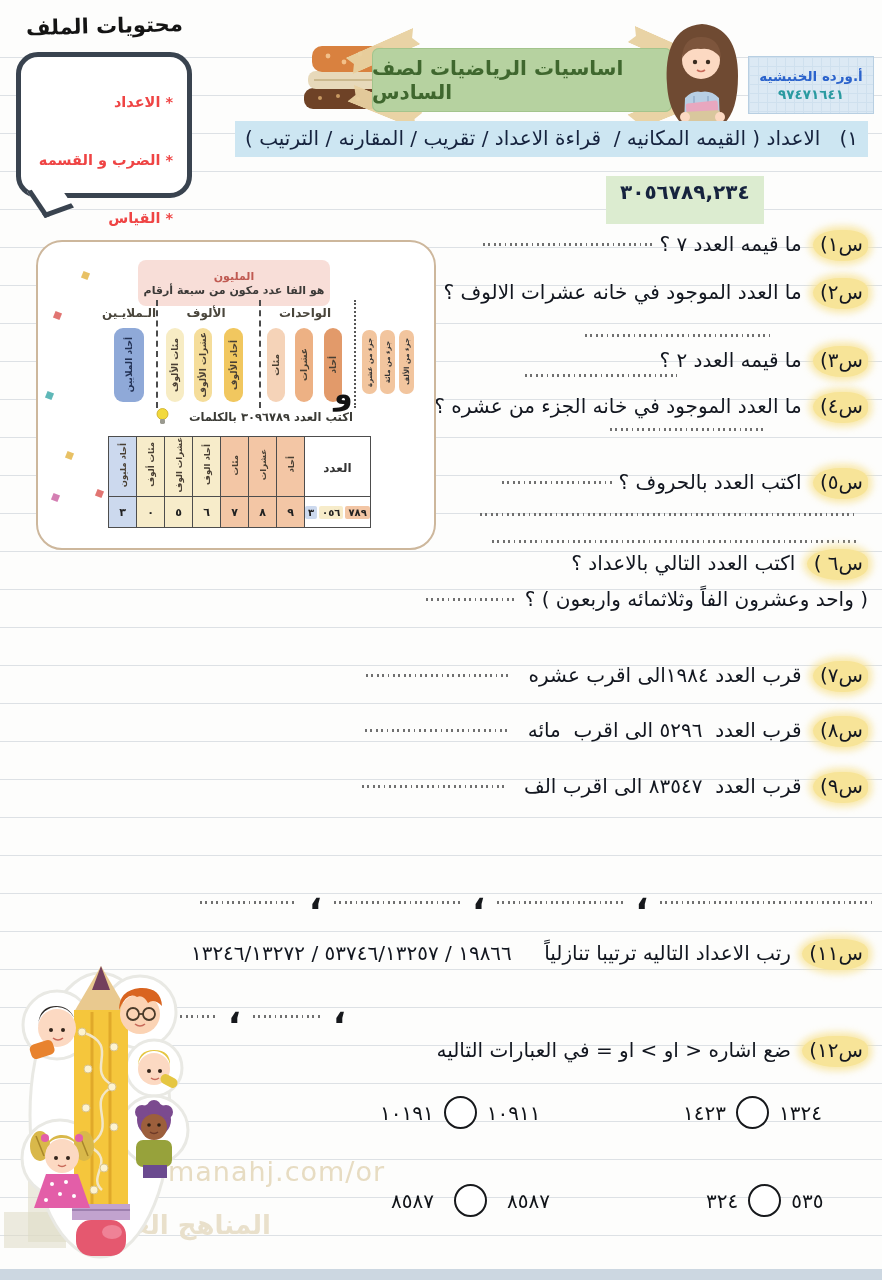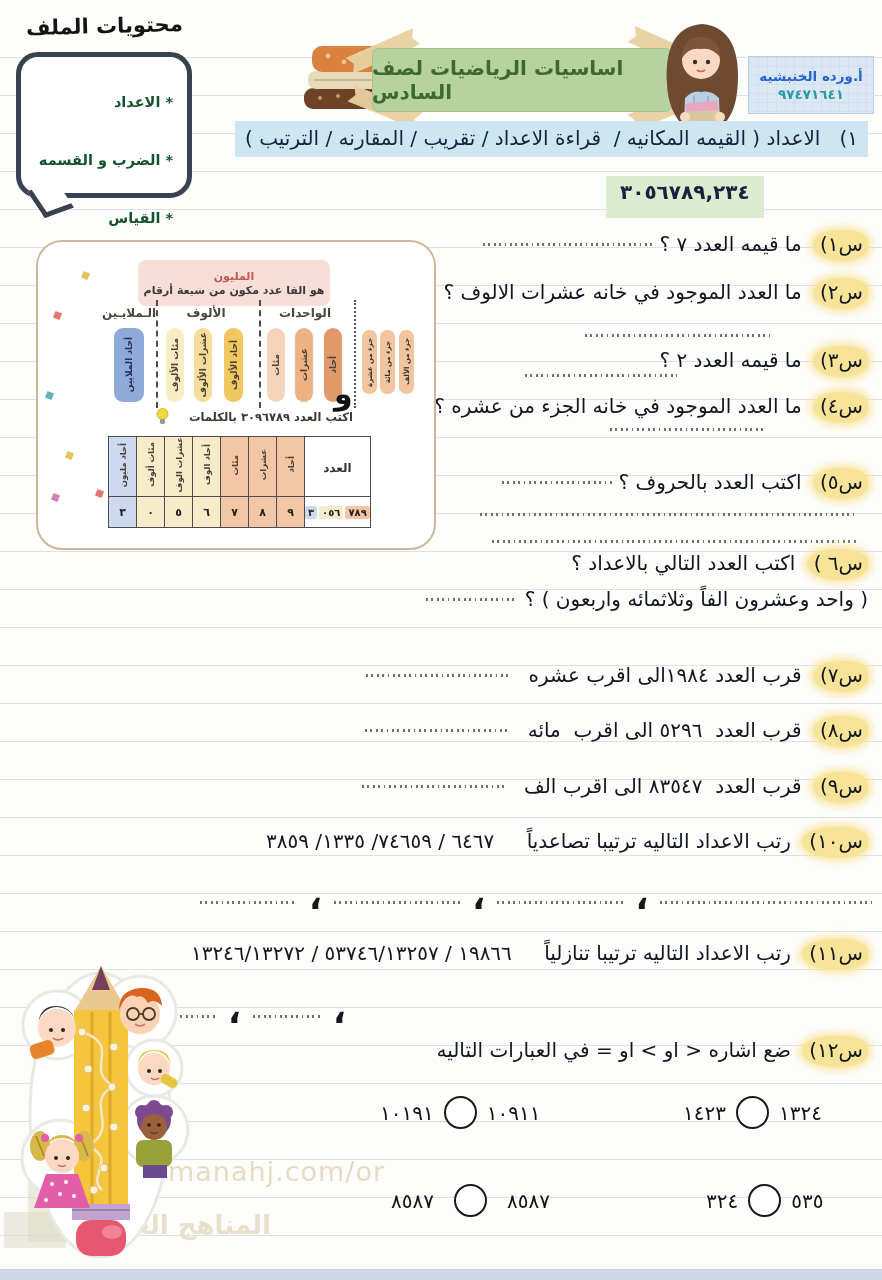--- a/index.html
+++ b/index.html
@@ -9,41 +9,41 @@
          background:repeating-linear-gradient(to bottom,transparent 0 37px,#dde1e5 37px 38px);}
   .bottom-strip{position:absolute;left:0;right:0;bottom:0;height:11px;background:#ccd7e1;}
 
   
   .bub-title{position:absolute;left:26px;top:14px;font-size:21px;font-weight:800;color:#141414;transform:rotate(-1.5deg);}
   .bubble{position:absolute;left:16px;top:52px;width:176px;height:146px;background:#fff;
           border:5px solid #39434f;border-radius:22px;box-sizing:border-box;}
   .bubble::after{content:"";position:absolute;left:14px;bottom:-22px;width:26px;height:26px;background:#fff;
           border-left:5px solid #39434f;border-bottom:5px solid #39434f;transform:rotate(-20deg) skewX(14deg);}
   .bubble ul{margin:8px 14px;padding:0;list-style:none;direction:rtl;text-align:right;}
-  .bubble li{font-size:14.5px;font-weight:bold;color:#14532d;line-height:26px;white-space:nowrap;margin-top:32px;}
+  .bubble li{font-size:14.5px;font-weight:bold;color:#ef4444;line-height:26px;white-space:nowrap;margin-top:32px;}
 
   
   .tape{position:absolute;width:74px;height:18px;background:#e8d1a0;opacity:.95;
         clip-path:polygon(0 0,100% 0,93% 50%,100% 100%,0 100%,7% 50%);}
   .banner{position:absolute;left:372px;top:48px;width:300px;height:64px;background:#b6d2a0;border-radius:7px;
           display:flex;align-items:center;justify-content:center;box-shadow:inset 0 0 0 1px #a3c48c;}
   .banner span{font-size:20px;font-weight:800;color:#3f672e;}
 
   
   .teacher{position:absolute;left:748px;top:56px;width:124px;height:56px;background:#dce9f4;
            border:1px solid #b8cfe2;display:flex;flex-direction:column;align-items:center;justify-content:center;
            background-image:linear-gradient(#cfe0ee 1px,transparent 1px),linear-gradient(90deg,#cfe0ee 1px,transparent 1px);
            background-size:9px 9px;}
   .teacher .tname{font-size:13.5px;font-weight:800;color:#2b63cc;direction:rtl;}
   .teacher .tphone{font-size:13.5px;font-weight:800;color:#2a9aa0;margin-top:2px;}
 
   
   .heading{position:absolute;right:14px;top:121px;direction:rtl;white-space:nowrap;
            background:#cde6f2;padding:5px 10px 7px;font-size:20px;color:#16233e;}
-  .bignum{position:absolute;left:606px;top:176px;background:#dcecd0;padding:4px 14px 14px;
+  .bignum{position:absolute;left:606px;top:176px;background:#dcecd0;padding:4px 14px 20px;
           font-size:20px;font-weight:800;color:#16233e;}
 
   
   .q{position:absolute;right:14px;direction:rtl;white-space:nowrap;font-size:20px;color:#12161f;}
   .qb{display:inline-block;background:#f7e498;border-radius:55% 45% 50% 60%;padding:2px 5px 5px 7px;
       box-shadow:0 0 7px 4px rgba(247,228,152,.8);margin-left:5px;}
   .idots{display:inline-block;height:3px;vertical-align:5px;
          background:repeating-linear-gradient(90deg,#707070 0 1.8px,transparent 1.8px 5.4px);}
   .adots{position:absolute;height:3px;
          background:repeating-linear-gradient(90deg,#707070 0 1.8px,transparent 1.8px 5.4px);}
@@ -221,25 +221,20 @@
     <span>قرب العدد &nbsp;٥٢٩٦ الى اقرب&nbsp; مائه</span>
     <span class="idots" style="width:146px;margin-right:10px;"></span>
   </div>
 
   <div class="q" style="top:772px;">
     <span class="qb">س٩)</span>
     <span>قرب العدد &nbsp;٨٣٥٤٧ الى اقرب الف</span>
     <span class="idots" style="width:146px;margin-right:10px;"></span>
   </div>
 
-  <div class="q" style="top:827px;">
-    <span class="qb">س١٠)</span>
-    <span>رتب الاعداد التاليه ترتيبا تصاعدياً</span>
-    <span class="qnums">٦٤٦٧ / ٧٤٦٥٩/ ١٣٣٥/ ٣٨٥٩</span>
-  </div>
   <div class="seq-row" style="left:200px;right:8px;top:876px;height:28px;">
     <div class="seg" style="flex:1;"></div>
     <div class="cm">،</div>
     <div class="seg" style="flex:1.3;"></div>
     <div class="cm">،</div>
     <div class="seg" style="flex:1.3;"></div>
     <div class="cm">،</div>
     <div class="seg" style="flex:2.2;"></div>
   </div>
 

